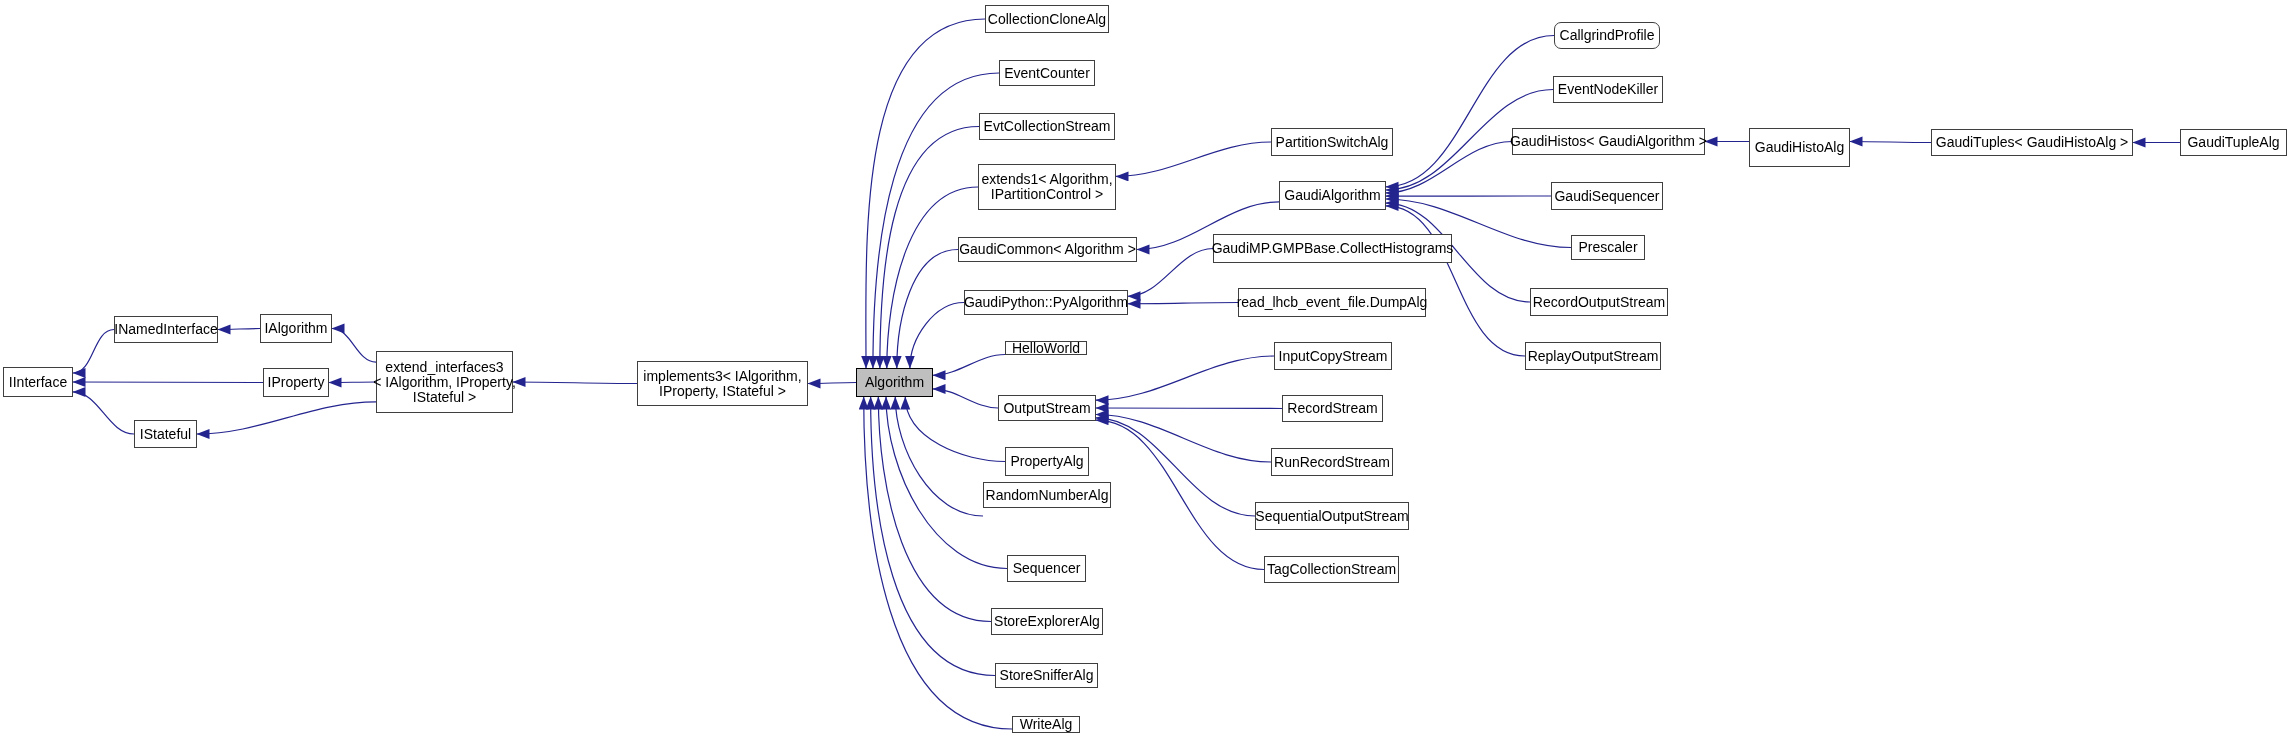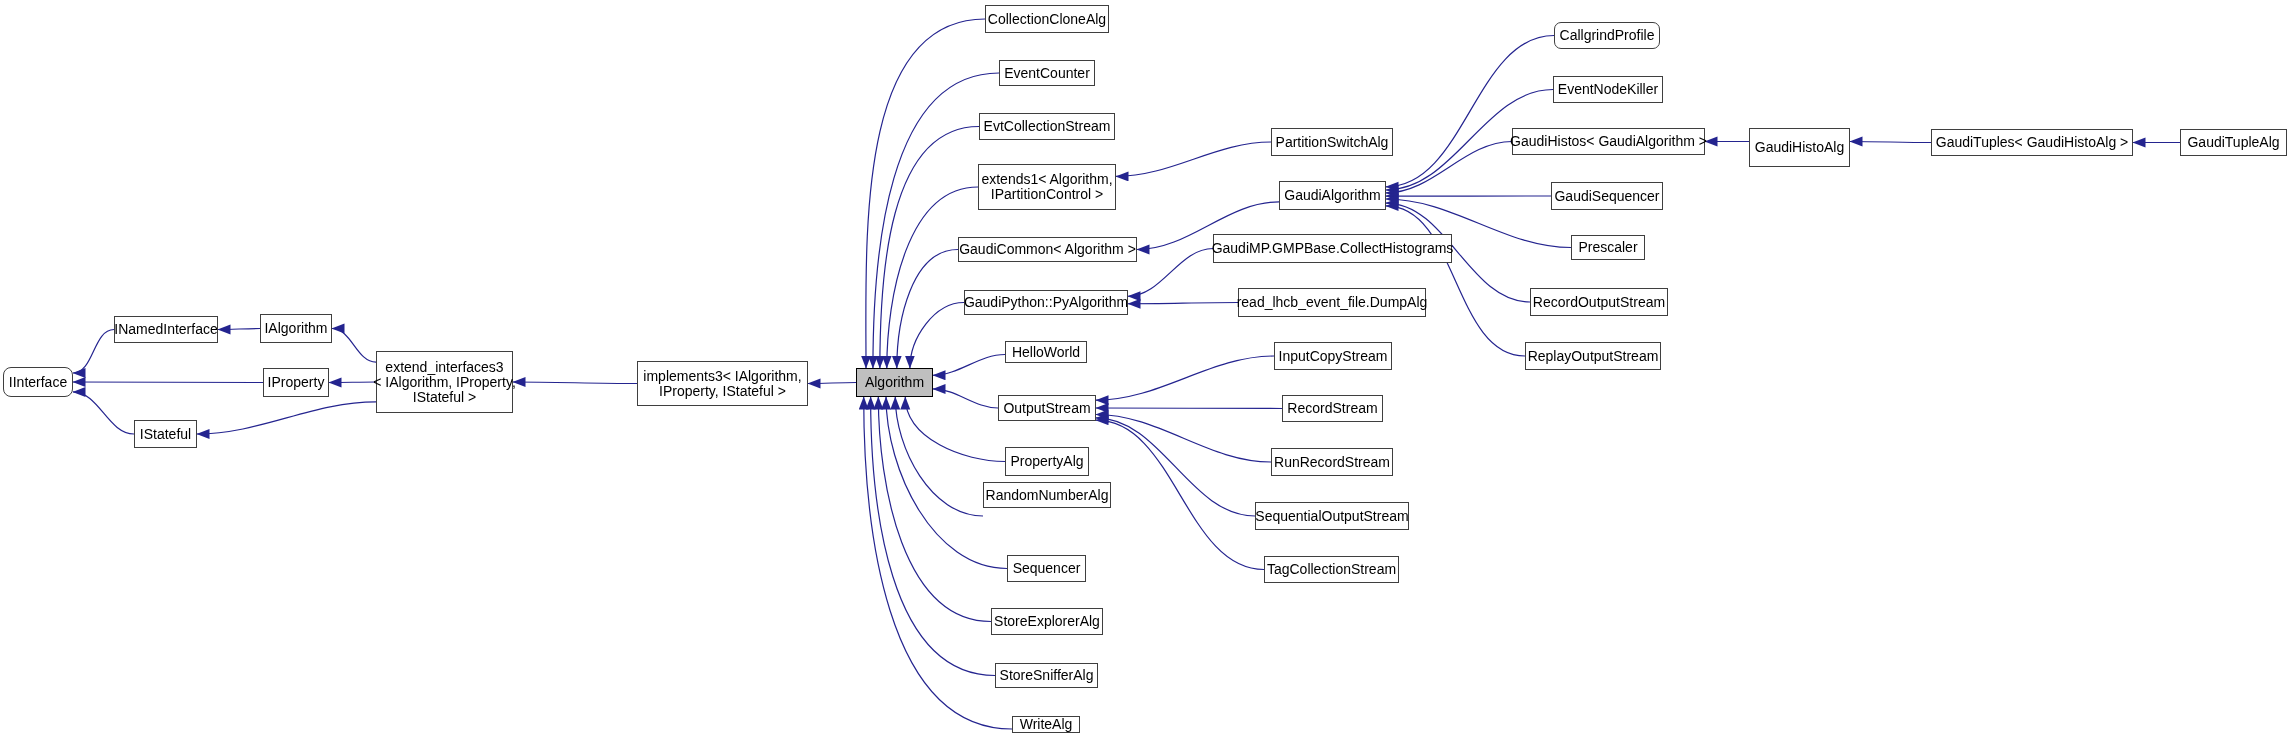--- a/index.html
+++ b/index.html
@@ -103,21 +103,21 @@
         <path class="edge" d="M1551,196 C1493.2499932121216,196 1443.7500067878784,196.08 1386,196.08" marker-end="url(#arrowhead)"></path>
         <path class="edge" d="M1571,247.5 C1504.0600954288102,247.5 1452.9399045711898,198.98 1386,198.98" marker-end="url(#arrowhead)"></path>
         <path class="edge" d="M1530,302 C1468.845993622658,302 1447.154006377342,203.04 1386,203.04" marker-end="url(#arrowhead)"></path>
         <path class="edge" d="M1525,356 C1453.4089534857885,356 1457.5910465142115,205.94 1386,205.94" marker-end="url(#arrowhead)"></path>
         <path class="edge" d="M1749,141.5 C1733.6,141.5 1720.4,141.5 1705,141.5" marker-end="url(#arrowhead)"></path>
         <path class="edge" d="M1931,142.5 C1902.64783958849,142.5 1878.35216041151,141.5 1850,141.5" marker-end="url(#arrowhead)"></path>
         <path class="edge" d="M2180,142.5 C2163.55,142.5 2149.45,142.5 2133,142.5" marker-end="url(#arrowhead)"></path>
       </g>
   </svg>
   <div>
-      <div class="node" style="left: 3px; top: 367px; width: 70px; height: 30px; border-radius: 8px;">
+      <div class="node" style="left: 3px; top: 367px; width: 70px; height: 30px;">
         <span class="line">IInterface</span>
       </div>
       <div class="node" style="left: 114px; top: 316px; width: 104px; height: 27px;">
         <span class="line">INamedInterface</span>
       </div>
       <div class="node" style="left: 260px; top: 314px; width: 72px; height: 29px;">
         <span class="line">IAlgorithm</span>
       </div>
       <div class="node" style="left: 263px; top: 368px; width: 66px; height: 29px;">
         <span class="line">IProperty</span>
@@ -149,21 +149,21 @@
       <div class="node" style="left: 978px; top: 164px; width: 138px; height: 46px;">
         <span class="line">extends1&lt; Algorithm,</span>
         <span class="line">IPartitionControl &gt;</span>
       </div>
       <div class="node" style="left: 958px; top: 237px; width: 179px; height: 25px;">
         <span class="line">GaudiCommon&lt; Algorithm &gt;</span>
       </div>
       <div class="node" style="left: 964px; top: 290px; width: 164px; height: 25px;">
         <span class="line">GaudiPython::PyAlgorithm</span>
       </div>
-      <div class="node" style="left: 1005px; top: 341px; width: 82px; height: 22px;">
+      <div class="node" style="left: 1005px; top: 341px; width: 82px; height: 14px;">
         <span class="line">HelloWorld</span>
       </div>
       <div class="node" style="left: 998px; top: 395px; width: 98px; height: 26px;">
         <span class="line">OutputStream</span>
       </div>
       <div class="node" style="left: 1005px; top: 447px; width: 84px; height: 29px;">
         <span class="line">PropertyAlg</span>
       </div>
       <div class="node" style="left: 983px; top: 482px; width: 128px; height: 26px;">
         <span class="line">RandomNumberAlg</span>

